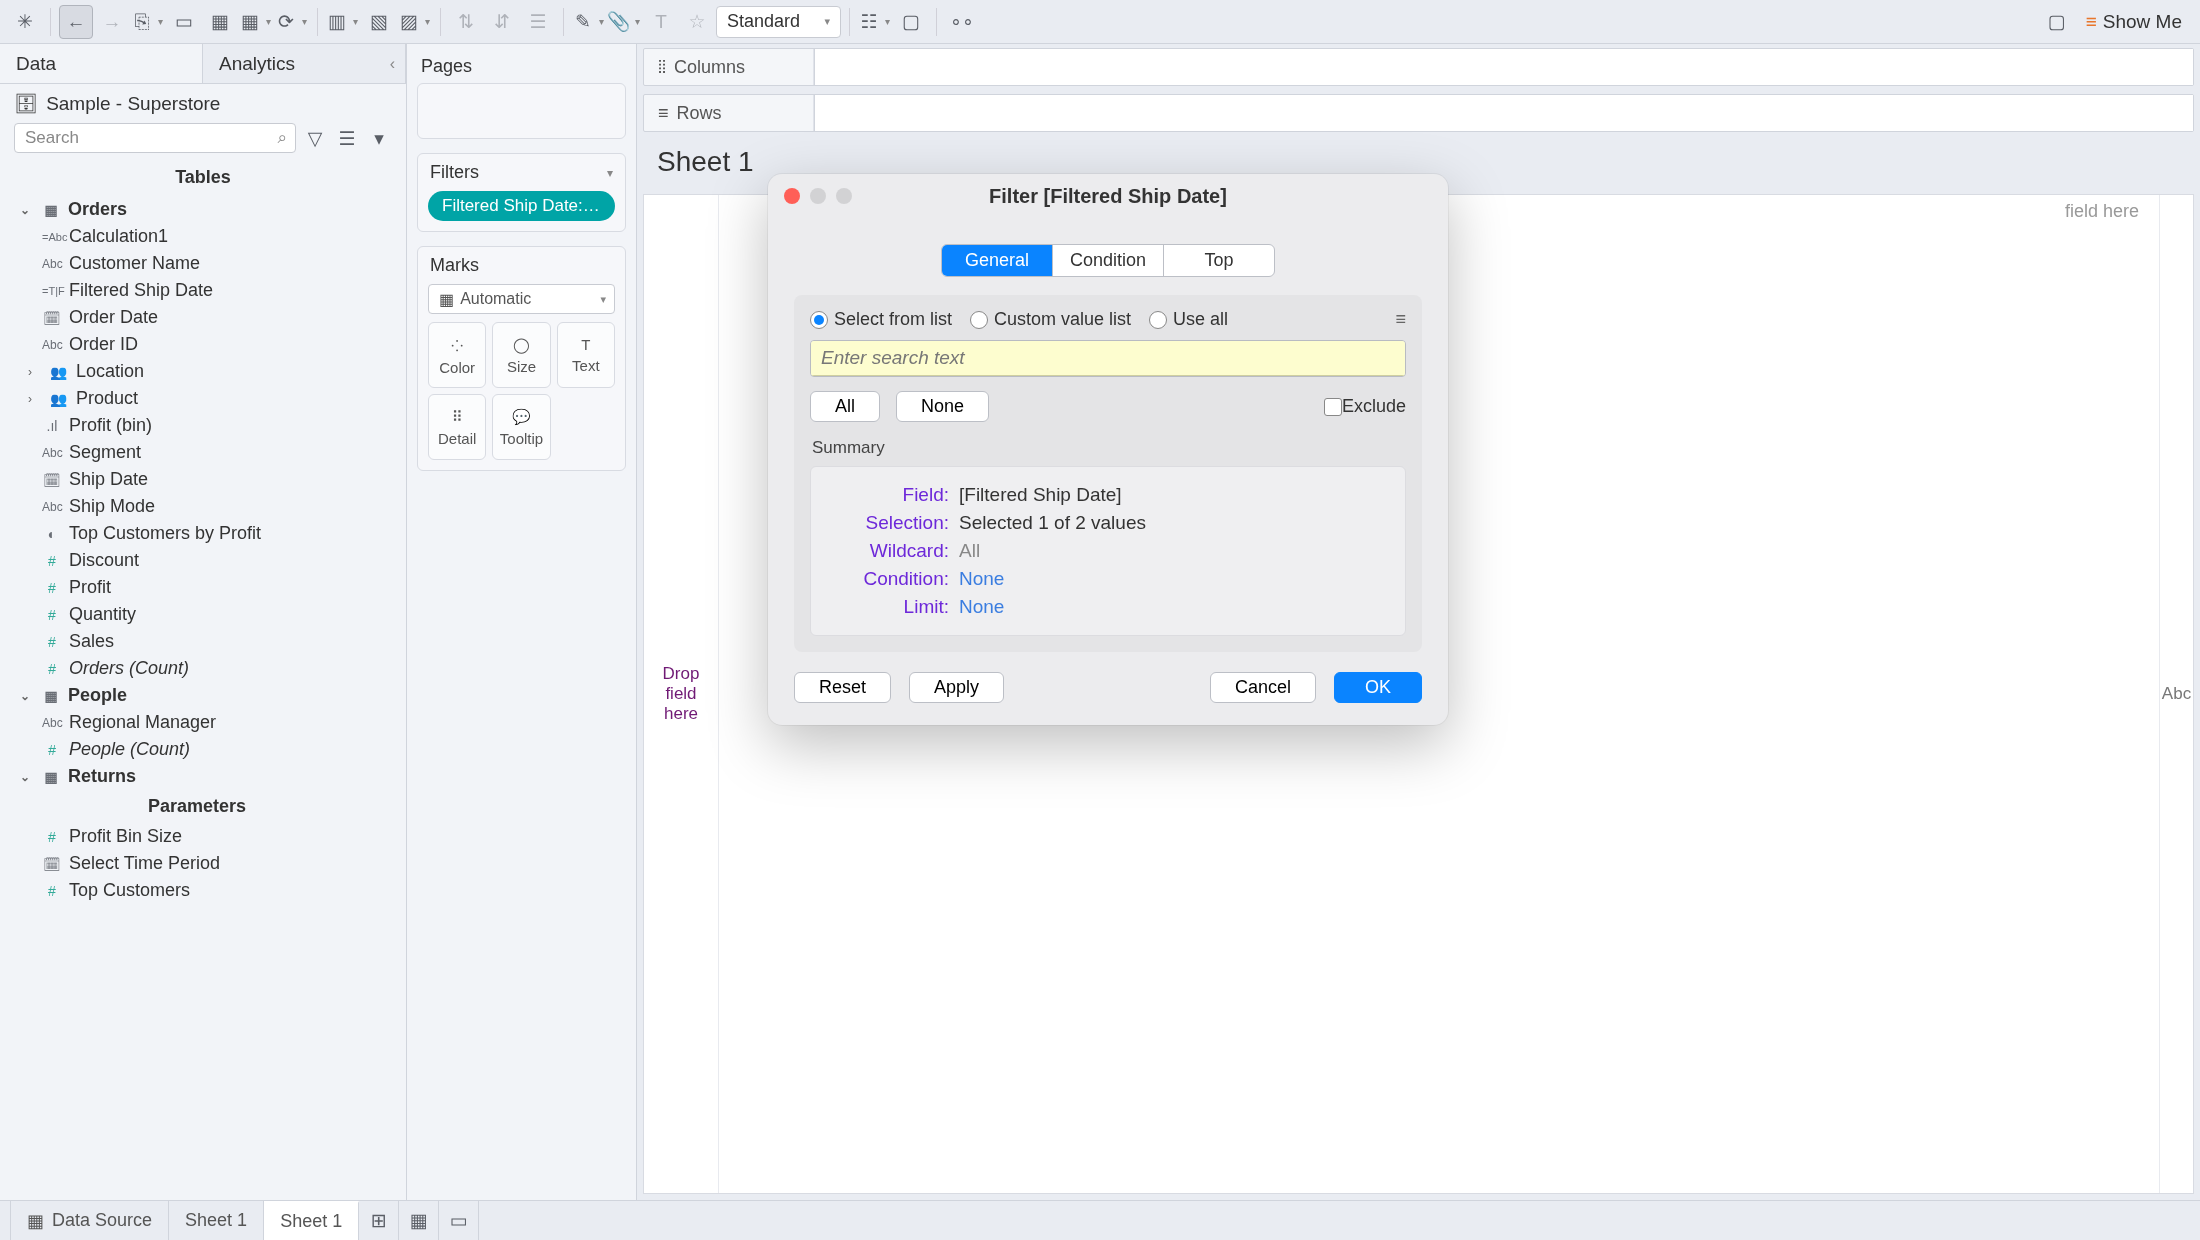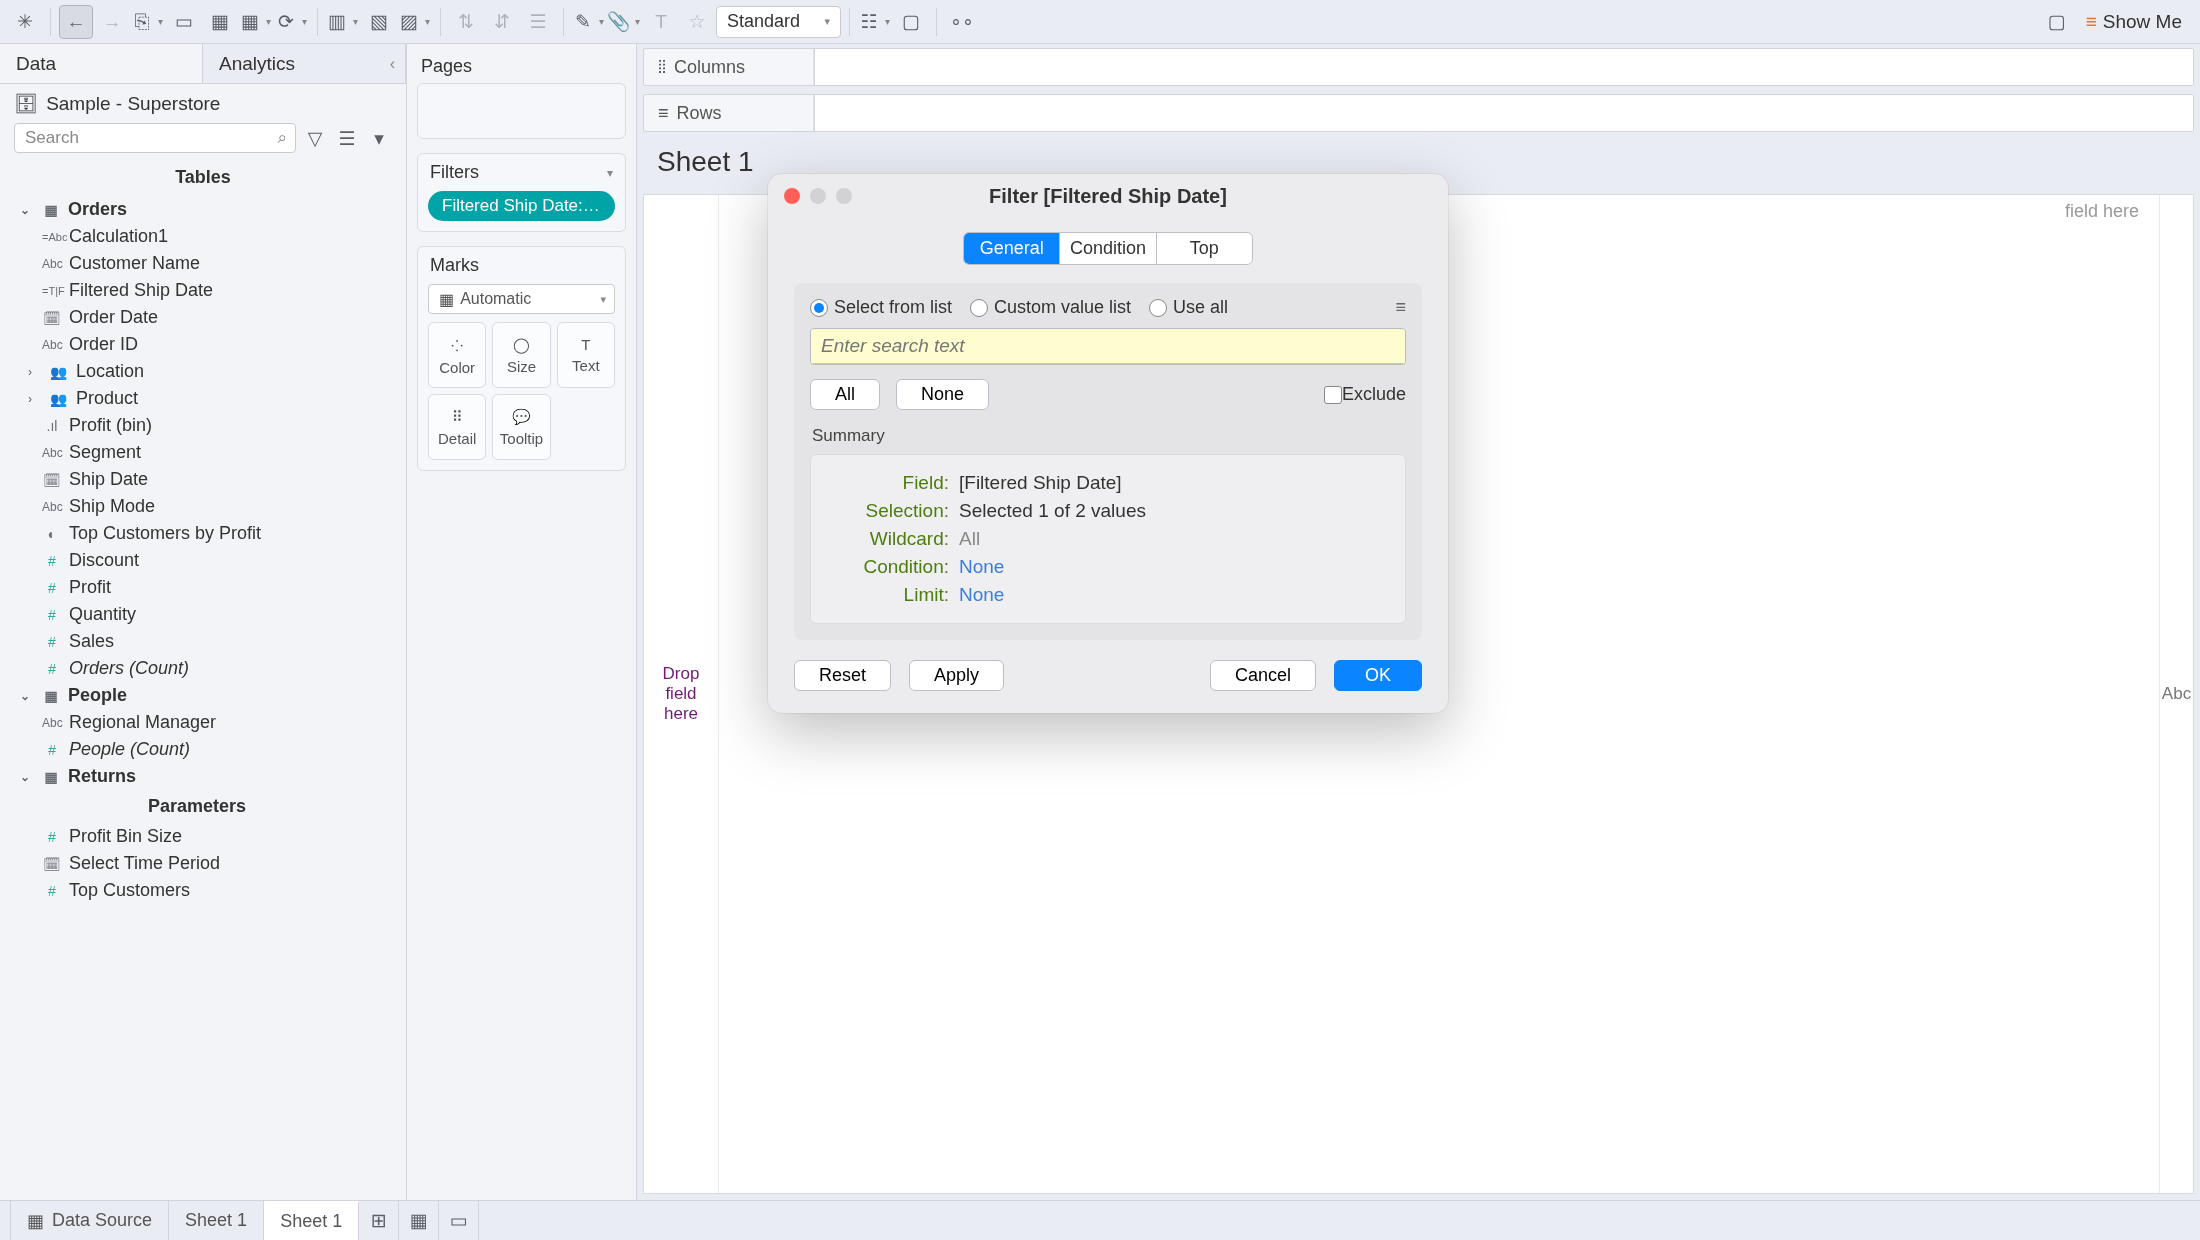--- a/index.html
+++ b/index.html
@@ -61,21 +61,21 @@
 .smallbtn { width: 40px; height: 100%; display: flex; align-items: center; justify-content: center; border-right: 1px solid #d0d4dc; color: #5a5e66; }
 
 
 .dialog-wrap { position: absolute; left: 768px; top: 174px; width: 680px; background: #ececee; border-radius: 14px; box-shadow: 0 20px 60px rgba(0,0,0,.25), 0 0 0 1px rgba(0,0,0,.05); }
 .dlg-titlebar { height: 44px; display: flex; align-items: center; position: relative; }
 .traffic { position: absolute; left: 16px; display: flex; gap: 10px; }
 .traffic span { width: 16px; height: 16px; border-radius: 50%; background: #d2d2d4; display: inline-block; }
 .traffic .red { background: #ff5f57; }
 .dlg-title { width: 100%; text-align: center; font-weight: 600; font-size: 20px; }
 .dlg-body { padding: 10px 26px 22px; }
-.seg-ctrl { display: flex; width: 290px; margin: 4px auto 18px; border: 1px solid #bcbfc6; border-radius: 6px; overflow: hidden; background: #fff; }
+.seg-ctrl { display: flex; width: 334px; margin: 16px auto 18px; border: 1px solid #bcbfc6; border-radius: 6px; overflow: hidden; background: #fff; }
 .seg { flex: 1; text-align: center; padding: 5px 0; font-size: 18px; }
 .seg.sel { background: #0a84ff; color: #fff; }
 .seg + .seg { border-left: 1px solid #bcbfc6; }
 .panel1 { background: #e4e4e6; border-radius: 8px; padding: 14px 16px 16px; }
 .radios { display: flex; align-items: center; gap: 18px; margin-bottom: 10px; }
 .radio { display: flex; align-items: center; gap: 6px; font-size: 18px; }
 .rdot { width: 18px; height: 18px; border-radius: 50%; border: 1px solid #888; background: #fff; display: inline-flex; align-items: center; justify-content: center; }
 .rdot.on::after { content: ""; width: 10px; height: 10px; border-radius: 50%; background: #0a84ff; }
 .menu-icn { margin-left: auto; color: #666; font-size: 18px; }
 .listwrap { border: 1px solid #b8bbc2; background: #fff; border-radius: 4px; overflow: hidden; }
@@ -83,21 +83,21 @@
 .chklist { height: 250px; padding: 4px 8px; }
 .chkrow { display: flex; align-items: center; gap: 8px; padding: 2px 0; font-size: 18px; }
 .cb { width: 18px; height: 18px; border: 1px solid #888; border-radius: 3px; background: #fff; display: inline-flex; align-items: center; justify-content: center; font-size: 14px; }
 .cb.on::after { content: "✓"; color: #333; }
 .btn-row { display: flex; align-items: center; gap: 16px; margin-top: 14px; }
 .sbtn { background: #fff; border: 1px solid #bcbfc6; border-radius: 6px; padding: 4px 24px; font-size: 18px; }
 .exclude { margin-left: auto; display: flex; align-items: center; font-size: 18px; }
 .sum-title { font-size: 17px; margin: 16px 2px 8px; color: #444; }
 .sum-box { background: #efeff1; border: 1px solid #dcdce0; border-radius: 6px; padding: 14px 18px; font-size: 19px; }
 .sum-row { display: flex; gap: 10px; padding: 3px 0; }
-.sum-row .k { width: 120px; text-align: right; color: #4d7c0f; }
+.sum-row .k { width: 120px; text-align: right; color: #6d28d9; }
 .sum-row .v.link { color: #3a7de0; }
 .sum-row .v.muted { color: #888; }
 .dlg-foot { display: flex; gap: 18px; margin-top: 20px; }
 .dlg-foot .sbtn.primary { background: #0a84ff; border-color: #0a84ff; color: #fff; padding: 4px 30px; }
 .dlg-foot .fspacer { flex: 1; }
 </style>
 </head>
 <body>
 
 <div class="toolbar">

